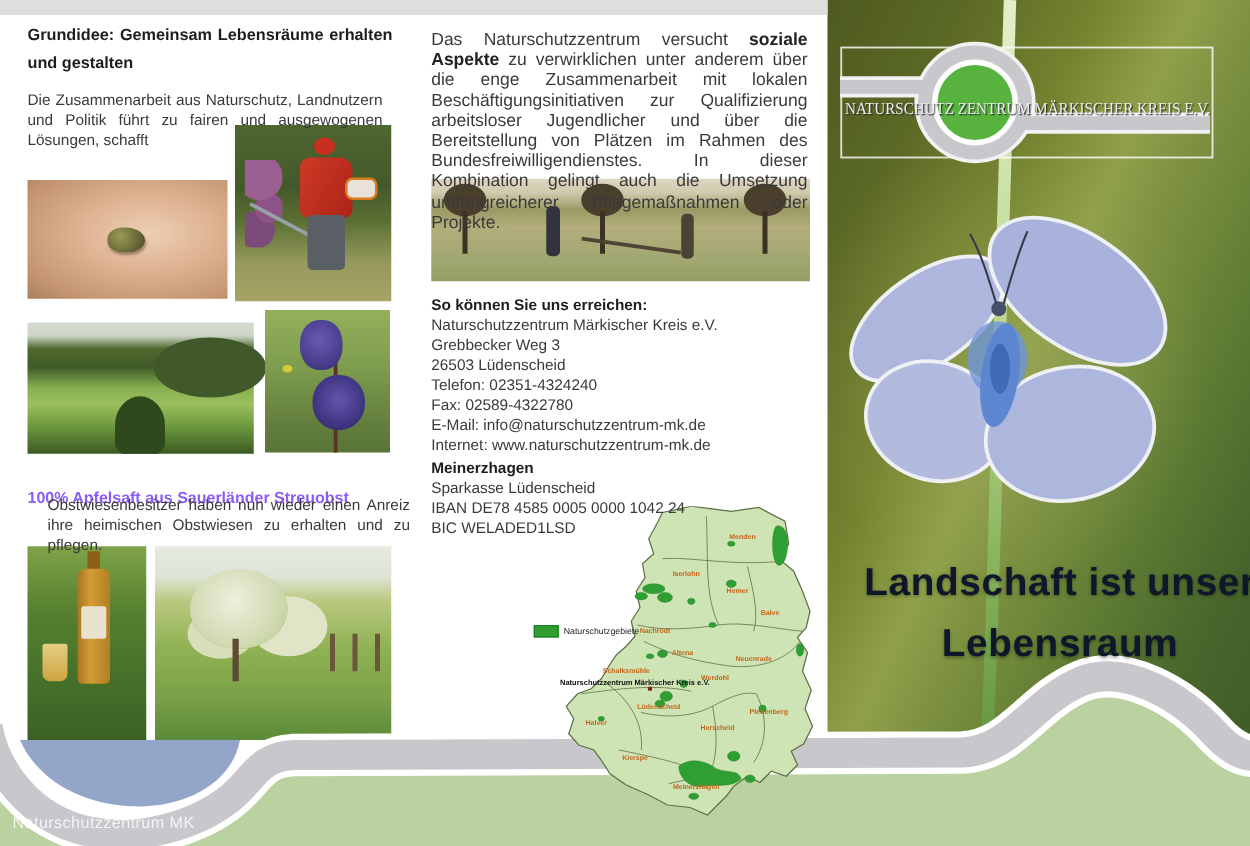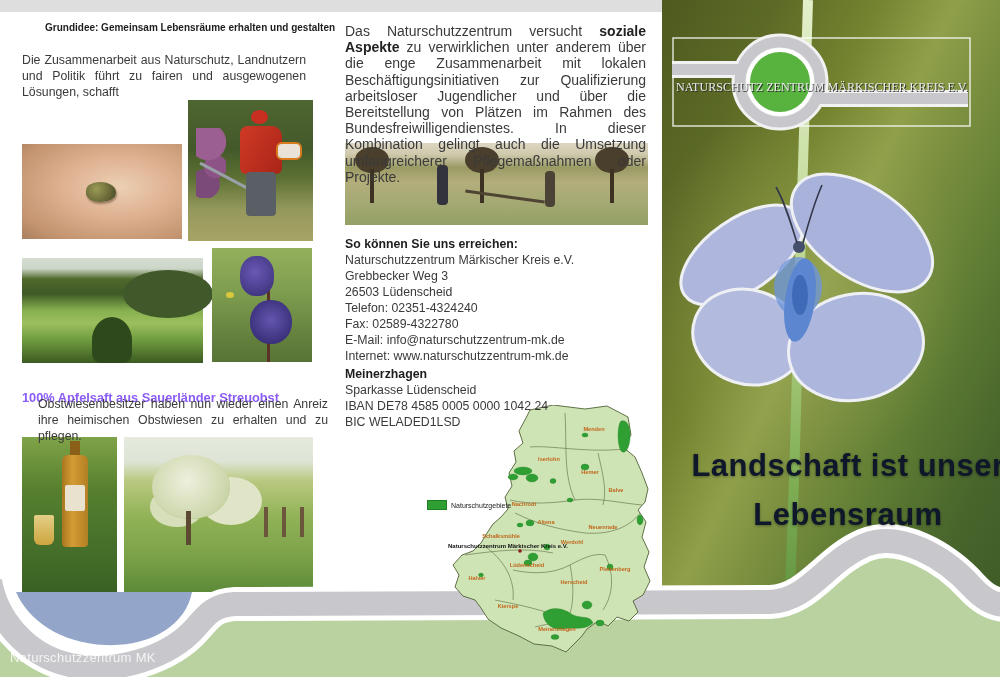--- a/index.html
+++ b/index.html
@@ -1,23 +1,23 @@
 <!DOCTYPE html>
 <html><head>
 <meta charset="utf-8">
 <style>
   html,body{margin:0;padding:0;background:#888;}
   .page{position:relative;width:1000px;height:677px;background:#ffffff;overflow:hidden;
         font-family:"Liberation Sans",sans-serif;color:#3a3a3a;}
   .abs{position:absolute;}
   .topstrip{left:0;top:0;width:662px;height:12px;background:#dedede;z-index:1;}
   
-  .h1{left:22px;top:17px;width:292px;font-size:10px;font-weight:bold;color:#1d1d1d;
-      line-height:22px;text-align:justify;z-index:6;margin-left:23px;}
-  .p1a{left:22px;top:52px;width:284px;font-size:12.3px;line-height:16px;text-align:justify;z-index:6;}
+  .h1{left:22px;top:17px;width:292px;font-size:13px;font-weight:bold;color:#1d1d1d;
+      line-height:22px;text-align:justify;z-index:6;}
+  .p1a{left:22px;top:72px;width:284px;font-size:12.3px;line-height:16px;text-align:justify;z-index:6;}
   .p1b{left:22px;top:92px;width:160px;font-size:12.3px;line-height:16px;z-index:6;}
   .h2{left:22px;top:378px;width:292px;font-size:12.8px;font-weight:bold;color:#8b5cf6;z-index:6;margin-top:12px;}
   .p2{left:38px;top:396px;width:290px;font-size:12.3px;line-height:16px;text-align:justify;z-index:6;}
   .p3{left:345px;top:23px;width:301px;font-size:14px;line-height:16.2px;text-align:justify;z-index:6;}
   .p3 .b{font-weight:bold;color:#222;}
   .contact{left:345px;top:236px;width:303px;font-size:12.3px;line-height:16px;z-index:6;}
   .contact .bold{font-weight:bold;color:#1d1d1d;}
   .contact div{height:16px;}
   .donation{left:345px;top:366px;width:303px;font-size:12.3px;line-height:16px;z-index:6;}
   .donation .bold{font-weight:bold;color:#1d1d1d;}

